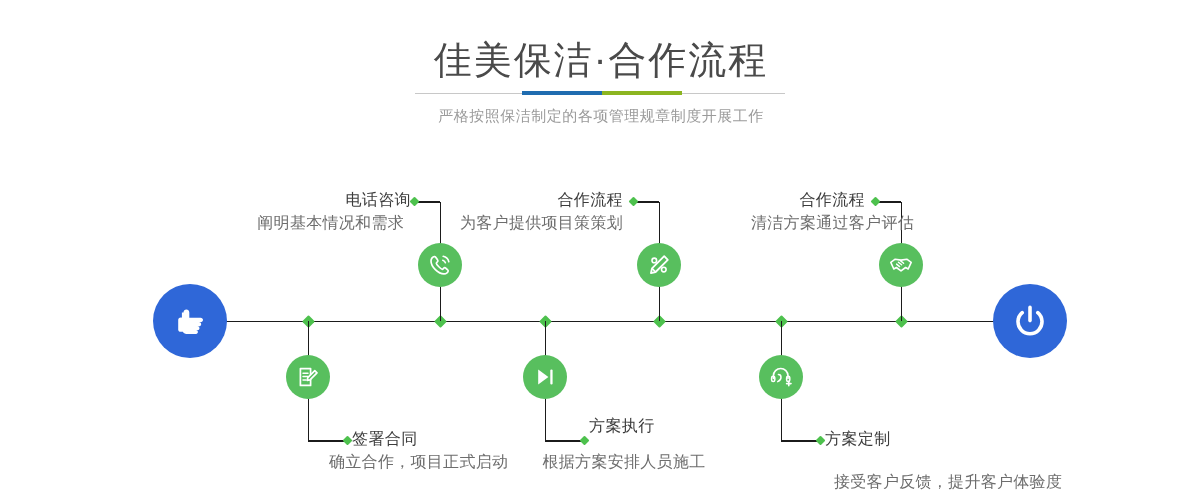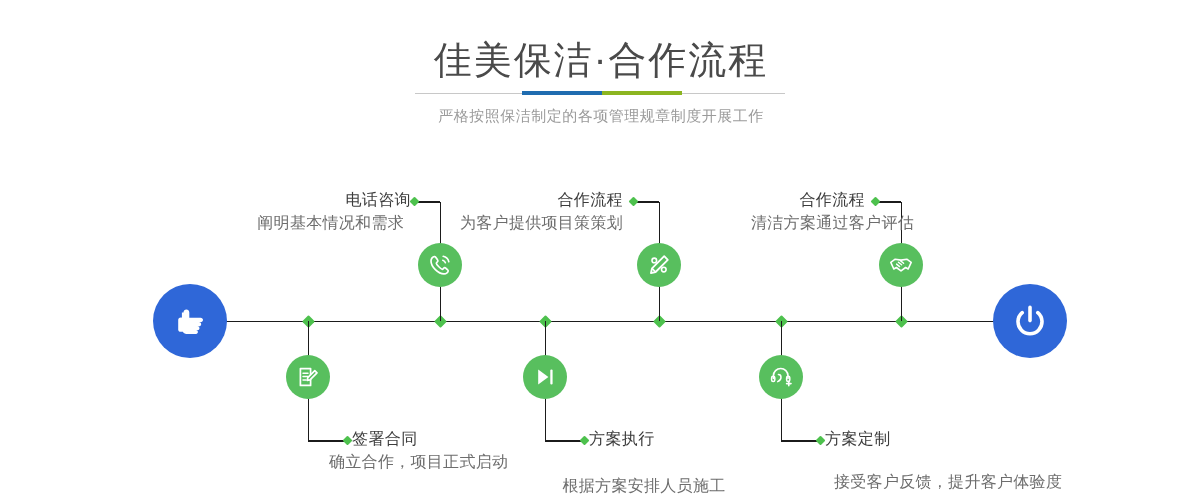--- a/index.html
+++ b/index.html
@@ -163,22 +163,22 @@
     <div class="hline" style="left:545px;top:440.3px;width:36px;"></div>
     <div class="diamond small" style="left:580.5px;top:437px;"></div>
     <div class="bubble" style="left:523px;top:355px;">
       <span>
         <svg width="26" height="26" viewBox="0 0 26 26">
           <path d="M6.2 5.4L16.4 13 6.2 20.6z" fill="#ffffff"></path>
           <rect x="18.3" y="5.4" width="2.3" height="15.2" rx="1.1" fill="#ffffff"></rect>
         </svg>
       </span>
     </div>
-    <div class="lbl-title" style="left:589px;top:429px;">方案执行</div>
-    <div class="lbl-desc" style="left:644px;top:453px;transform:translateX(-50%);margin-top:24px;">根据方案安排人员施工</div>
+    <div class="lbl-title" style="left:589px;top:416px;">方案执行</div>
+    <div class="lbl-desc" style="left:624px;top:453px;transform:translateX(-50%);">根据方案安排人员施工</div>
   </div>
 
   <div class="node">
     <div class="diamond" style="left:896.5px;top:316.5px;"></div>
     <div class="vline" style="left:900.5px;top:202px;height:119px;"></div>
     <div class="hline" style="left:875px;top:201.3px;width:26px;"></div>
     <div class="diamond small" style="left:871.5px;top:198px;"></div>
     <div class="bubble" style="left:879px;top:243px;">
       <span>
         <svg width="26" height="26" viewBox="0 0 26 26">

